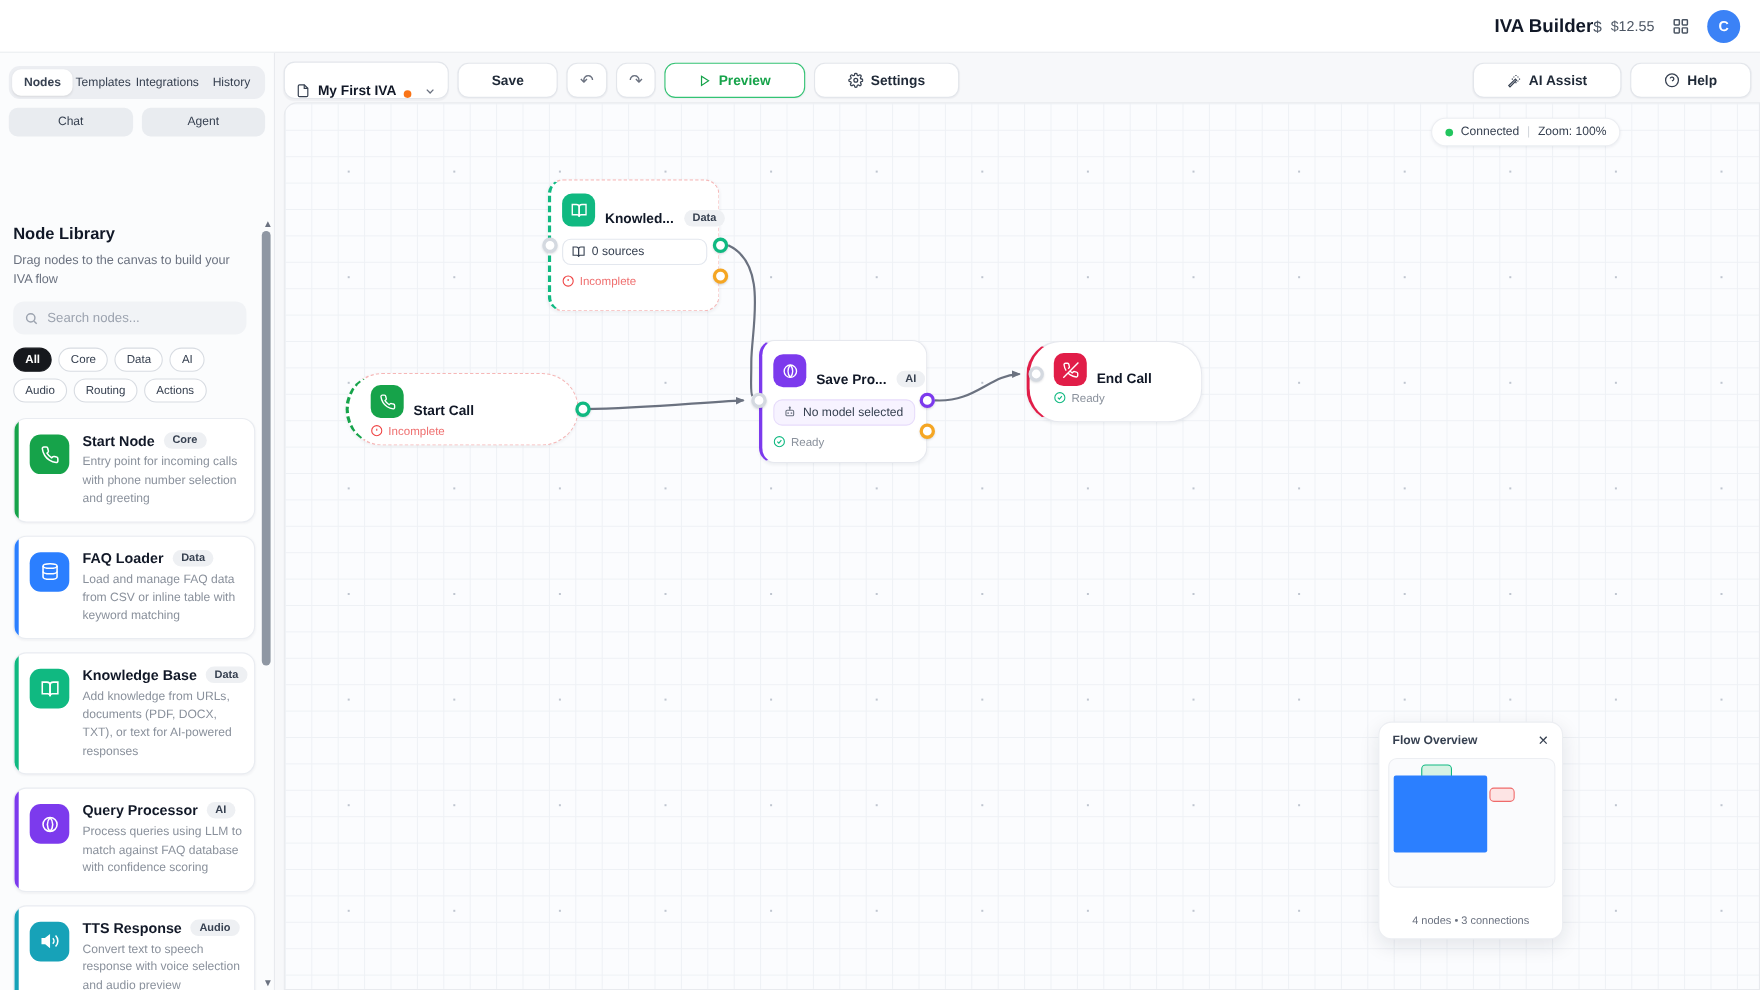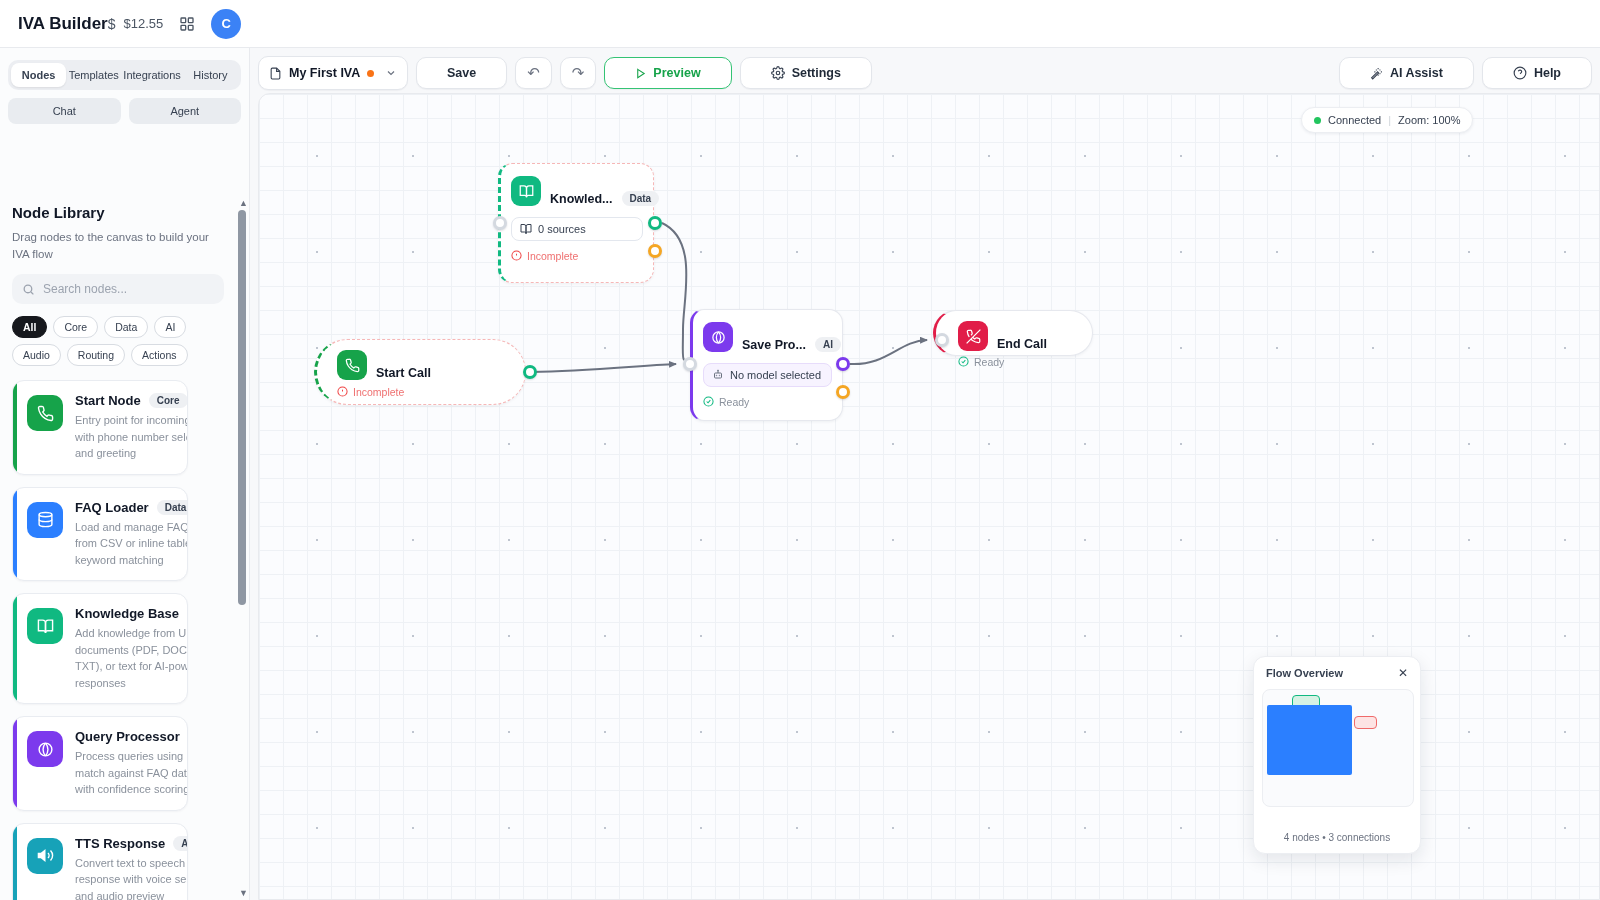--- a/index.html
+++ b/index.html
@@ -1,20 +1,20 @@
 <!DOCTYPE html>
 <html><head>
 <meta charset="utf-8">
 <style>
   * { margin:0; padding:0; box-sizing:border-box; }
   html,body { width:1600px; height:900px; overflow:hidden; }
   body { font-family:"Liberation Sans", sans-serif; background:#f7f8fa; color:#1f2937; }
 
   
-  .header { height:48px; background:#fff; border-bottom:1px solid #e8eaee; display:flex; align-items:center; justify-content:flex-start; padding:0 18px; }
+  .header { height:48px; background:#fff; border-bottom:1px solid #e8eaee; display:flex; align-items:center; justify-content:flex-end; padding:0 18px; }
   .app-title { font-size:17px; font-weight:700; color:#111827; }
   .header-right { display:flex; align-items:center; gap:16px; }
   .balance { display:flex; align-items:center; gap:8px; color:#4b5563; font-size:13px; }
   .balance .dollar { font-size:14px; color:#4b5563; }
   .grid-icon svg { display:block; }
   .avatar { width:30px; height:30px; border-radius:50%; background:#3b82f6; color:#fff; font-size:13px; font-weight:700; display:flex; align-items:center; justify-content:center; }
 
   
   .main { display:flex; height:852px; }
   .sidebar { width:250px; background:#fbfcfd; border-right:1px solid #e8eaee; position:relative; flex-shrink:0; }
@@ -30,21 +30,21 @@
   .library { position:absolute; top:148px; bottom:0; left:0; right:14px; overflow:hidden; padding:8px 2px 0 12px; }
   .lib-title { font-size:15px; font-weight:700; color:#111827; margin-bottom:8px; }
   .lib-desc { font-size:11.5px; color:#6b7280; line-height:1.45; margin-bottom:12px; width:210px; }
   .search-box { background:#f1f3f6; border-radius:10px; display:flex; align-items:center; gap:8px; padding:8px 10px; margin-bottom:12px; width:212px; }
   .search-box input { border:none; outline:none; background:transparent; font-size:12px; color:#374151; width:160px; font-family:"Liberation Sans",sans-serif; }
   .search-box input::placeholder { color:#9ca3af; }
   .chips { display:flex; flex-wrap:wrap; gap:6px; margin-bottom:14px; width:216px; }
   .chip { font-size:10.5px; color:#374151; border:1px solid #d8dce2; background:#fff; border-radius:999px; padding:4px 10px; cursor:pointer; }
   .chip.active { background:#16181d; color:#fff; border-color:#16181d; font-weight:700; }
 
-  .card { width:176px; background:#fff; border:1px solid #e9ecf1; border-radius:12px; padding:12px 12px 12px 0; margin-bottom:12px; display:flex; box-shadow:0 1px 2px rgba(20,30,50,.04); position:relative; overflow:hidden; cursor:grab; }
+  .card { width:220px; background:#fff; border:1px solid #e9ecf1; border-radius:12px; padding:12px 12px 12px 0; margin-bottom:12px; display:flex; box-shadow:0 1px 2px rgba(20,30,50,.04); position:relative; overflow:hidden; cursor:grab; }
   .card::before { content:""; position:absolute; left:0; top:0; bottom:0; width:4px; }
   .card.c-green::before{ background:#16a34a; } .card.c-blue::before{ background:#2b7fff; }
   .card.c-emerald::before{ background:#10b981; } .card.c-purple::before{ background:#7c3aed; }
   .card.c-teal::before{ background:#17a2b8; }
   .card-icon { width:36px; height:36px; border-radius:10px; flex-shrink:0; margin:2px 12px 0 14px; display:flex; align-items:center; justify-content:center; }
   .card.c-green .card-icon{ background:#16a34a; } .card.c-blue .card-icon{ background:#2b7fff; }
   .card.c-emerald .card-icon{ background:#10b981; } .card.c-purple .card-icon{ background:#7c3aed; }
   .card.c-teal .card-icon{ background:#17a2b8; }
   .card-body { flex:1; }
   .card-title-row { display:flex; align-items:center; gap:8px; margin-bottom:4px; }
@@ -55,21 +55,21 @@
   .side-scroll-track { position:absolute; right:3px; top:150px; bottom:4px; width:8px; }
   .side-scroll-thumb { position:absolute; top:12px; left:0; width:8px; height:395px; background:#8f97a3; border-radius:4px; }
   .scroll-arrow { position:absolute; right:1px; font-size:9px; color:#6b7280; }
   .scroll-arrow.up { top:150px; } .scroll-arrow.down { bottom:2px; }
 
   
   .toolbar { position:absolute; top:8px; left:8px; right:8px; height:34px; display:flex; justify-content:space-between; align-items:center; }
   .tb-left, .tb-right { display:flex; align-items:center; gap:8px; }
   .tb-btn { height:32px; background:#fff; border:1px solid #e3e6eb; border-radius:10px; display:flex; align-items:center; gap:7px; padding:0 30px; font-size:12.5px; font-weight:700; color:#1f2937; cursor:pointer; box-shadow:0 1px 1px rgba(20,30,50,.04); }
   .tb-btn.icon-only { padding:0 11px; color:#6b7280; font-weight:400; font-size:15px; }
-  .flow-select { height:34px; width:150px; background:#fff; border:1px solid #e3e6eb; border-radius:10px; display:flex; align-items:center; gap:7px; padding:0 10px; cursor:pointer; box-shadow:0 1px 1px rgba(20,30,50,.04); }
+  .flow-select { height:34px; width:150px; background:#fff; border:1px solid #e3e6eb; border-radius:10px; display:flex; align-items:flex-end; gap:7px; padding:0 10px; cursor:pointer; box-shadow:0 1px 1px rgba(20,30,50,.04); }
   .flow-name { font-size:12.5px; font-weight:700; color:#111827; }
   .dirty-dot { width:7px; height:7px; border-radius:50%; background:#f97316; }
   .flow-select .chev { margin-left:auto; }
   .preview-btn { border-color:#34c374; color:#16a34a; }
   .preview-btn svg { display:block; }
 
   
   .canvas { position:absolute; top:45px; left:8px; right:0; bottom:0; background:#fbfcfe; border:1px solid #e8eaee; border-radius:12px 0 0 0; overflow:hidden;
     background-image:
       radial-gradient(circle, #bfc5cf 1.1px, rgba(0,0,0,0) 1.3px),
@@ -88,21 +88,21 @@
   .node-icon { width:30px; height:30px; border-radius:9px; display:flex; align-items:center; justify-content:center; flex-shrink:0; }
   .node-title { font-size:12.5px; font-weight:700; color:#111827; white-space:nowrap; }
   .node-field { display:flex; align-items:center; gap:6px; border:1px solid #e3e7ee; border-radius:8px; padding:5px 8px; font-size:11px; color:#374151; background:#fff; }
   .node-status { display:flex; align-items:flex-start; gap:5px; font-size:10.5px; }
   .st-incomplete { color:#ef7070; }
   .st-ready { color:#8a919c; }
 
   .node-kb { left:239px; top:69px; width:156px; height:120px; border:1.5px dashed #f6b7b7; border-left:3px dashed #10b981; border-radius:14px; padding:12px 10px; }
   .node-start { left:55px; top:245px; width:212px; height:66px; border:1.5px dashed #f6b7b7; border-left:3px dashed #16a34a; border-radius:33px; padding:10px 16px 8px 20px; }
   .node-qp { left:431px; top:215px; width:153px; height:112px; border:1px solid #e6e8ee; border-left:3px solid #7c3aed; border-radius:14px; padding:12px 10px; }
-  .node-end { left:674px; top:216px; width:160px; height:46px; border:1px solid #e6e8ee; border-left:3px solid #e11d48; border-radius:31px; padding:10px 14px 8px 22px; }
+  .node-end { left:674px; top:216px; width:160px; height:74px; border:1px solid #e6e8ee; border-left:3px solid #e11d48; border-radius:31px; padding:10px 14px 8px 22px; }
   .node-qp .node-field { background:#f7f3ff; border-color:#e7dcfb; }
 
   .port { position:absolute; width:14px; height:14px; border-radius:50%; background:#fff; cursor:crosshair; box-shadow:0 1px 2px rgba(20,30,50,.15); }
   .port.p-green { border:3px solid #10b981; }
   .port.p-orange { border:3px solid #f5a623; }
   .port.p-purple { border:3px solid #7c3aed; }
   .port.p-grey { border:3px solid #d4d9e0; }
 
   
   .overview { position:absolute; left:994px; top:562px; width:168px; height:198px; background:#fff; border:1px solid #eceef2; border-radius:12px; box-shadow:0 6px 18px rgba(20,30,50,.10); }

